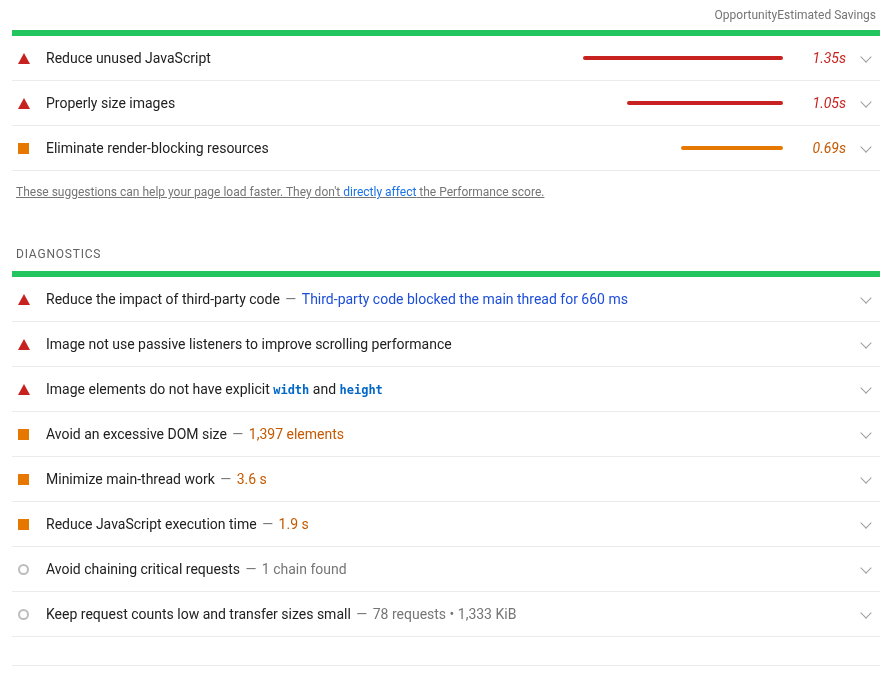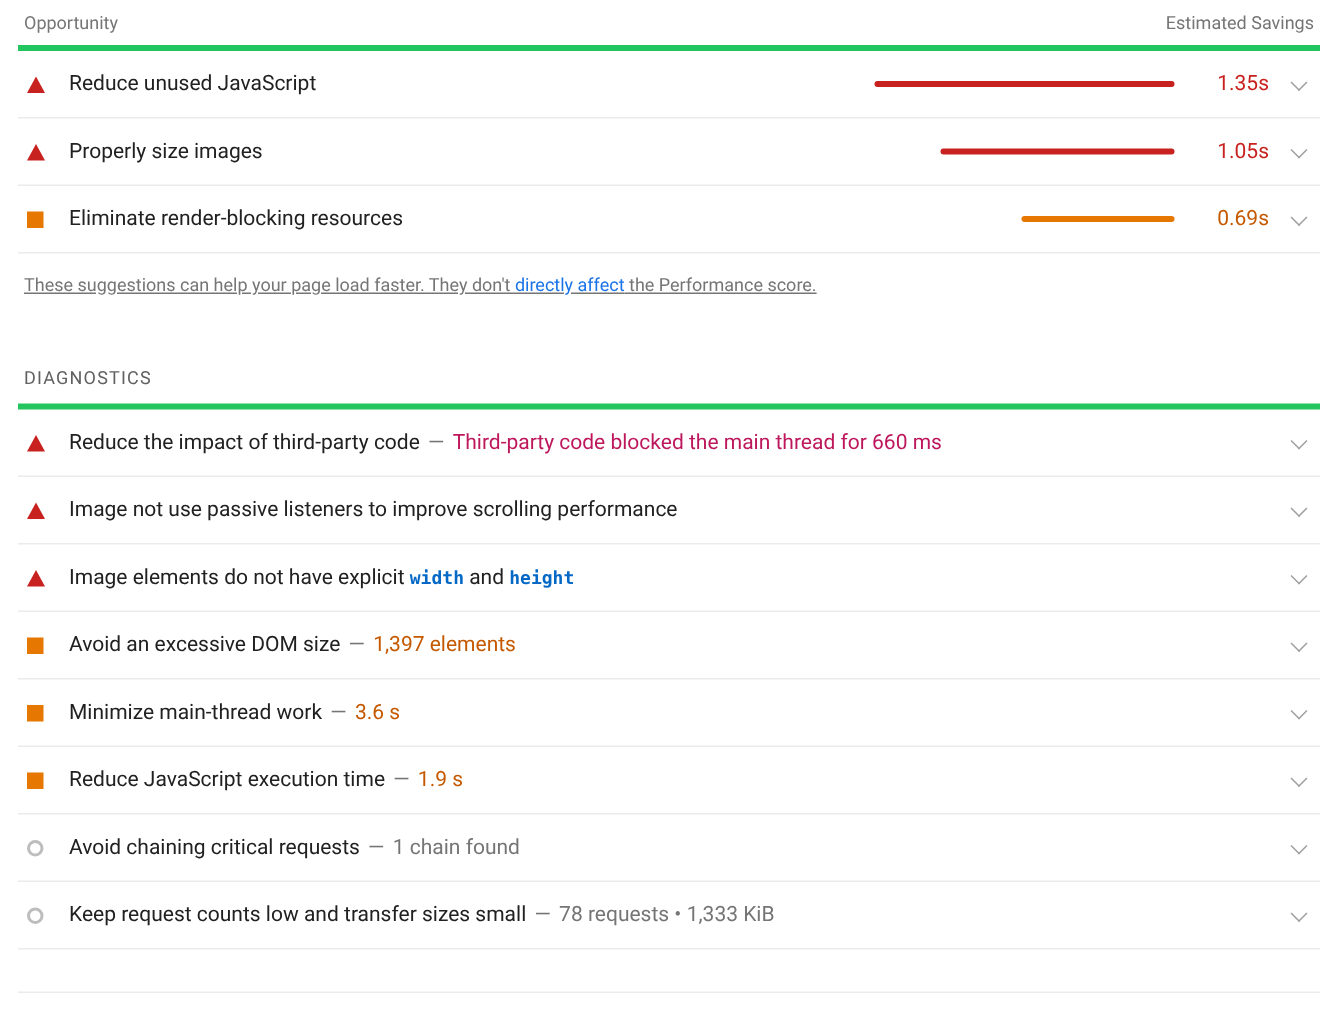--- a/index.html
+++ b/index.html
@@ -6,27 +6,27 @@
     body {
       font-family: Roboto, Helvetica, Arial, sans-serif;
       font-size: 14px;
       color: #212121;
       background: #fff;
       width: 892px;
       padding: 8px 12px 12px 12px;
     }
     .header-row {
       display: flex;
-      justify-content: space-between;
+      justify-content: flex-end;
       padding: 0 4px 8px 4px;
       font-size: 12px;
       color: #757575;
     }
     .opportunity-list, .diagnostics-list {
-      border-top: 4px solid #22c55e;
+      border-top: 6px solid #22c55e;
     }
     .row {
       display: flex;
       align-items: center;
       padding: 14px 6px;
       border-bottom: 1px solid #ebebeb;
       cursor: pointer;
     }
     .icon-cell {
       width: 28px;
@@ -48,21 +48,21 @@
     .circle-info {
       width: 11px; height: 11px;
       border: 2px solid #bdbdbd;
       border-radius: 50%;
     }
     .title-cell {
       flex: 1 1 auto;
       color: #212121;
     }
     .title-cell .dash { color: #757575; margin: 0 2px; }
-    .title-cell .detail-red { color: #be185d; text-align: center; }
+    .title-cell .detail-red { color: #1d4ed8; text-align: center; }
     .title-cell .detail-orange { color: #c55900; }
     .title-cell .detail-gray { color: #757575; }
     .title-cell code {
       font-family: Menlo, Consolas, monospace;
       font-size: 12px;
       color: #0468c7;
       font-weight: bold;
     }
     .bar-cell {
       flex: 0 0 210px;
@@ -74,20 +74,21 @@
     .bar {
       height: 4px;
       border-radius: 2px;
     }
     .bar.red { background: #c7221f; }
     .bar.orange { background: #e67700; }
     .savings-cell {
       flex: 0 0 55px;
       text-align: right;
       font-size: 14px;
+      font-style: italic;
     }
     .savings-cell.red { color: #c7221f; }
     .savings-cell.orange { color: #c55900; text-align: right; }
     .chevron-cell {
       flex: 0 0 28px;
       display: flex;
       align-items: center;
       justify-content: flex-end;
       padding-right: 4px;
     }

